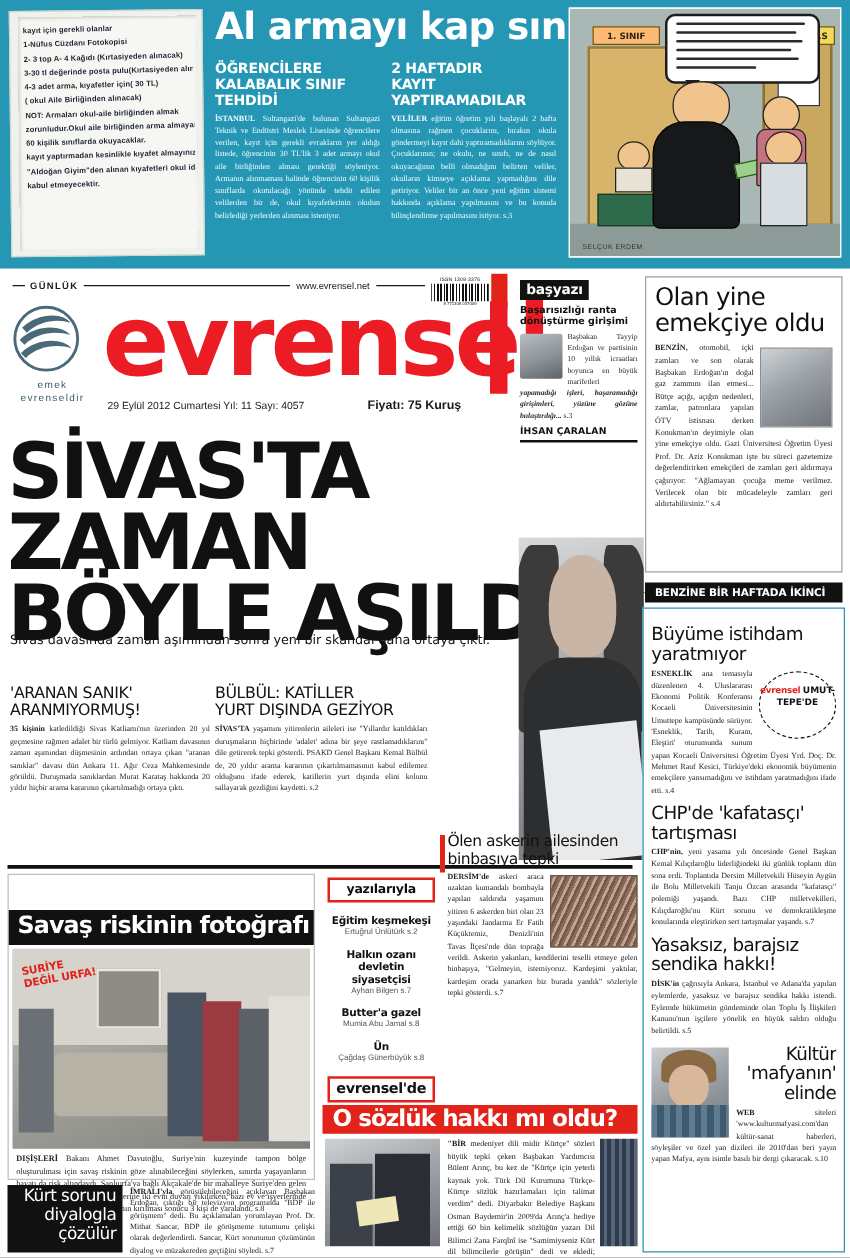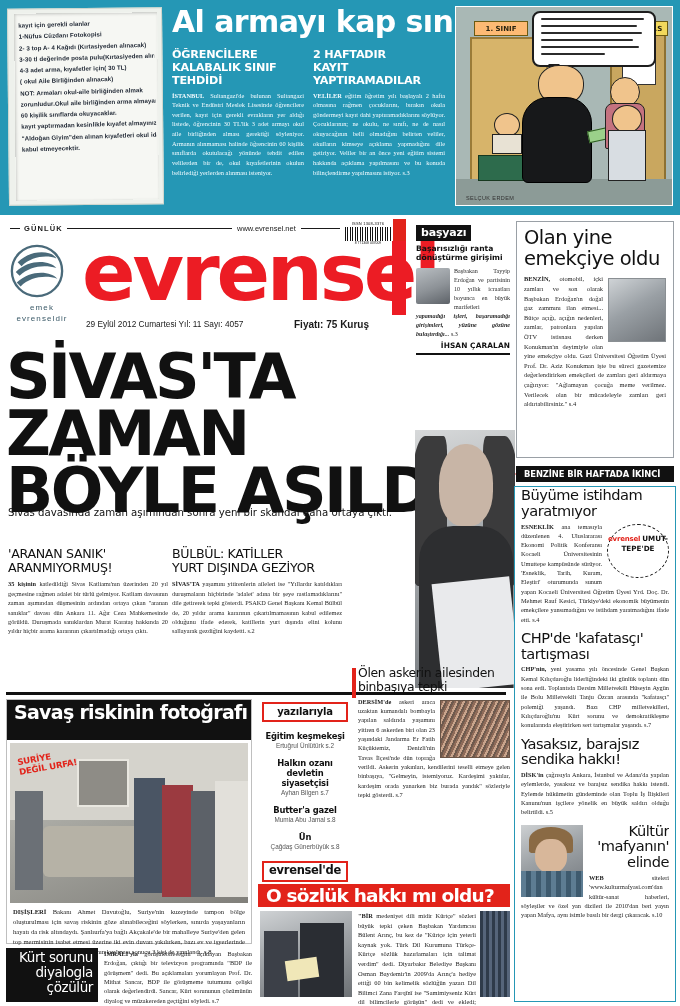--- a/index.html
+++ b/index.html
@@ -184,21 +184,21 @@
     margin-top:4px; font-size:6.1px; line-height:1.48; color:#2a2a2a; text-align:justify;
     font-family:"Liberation Serif", serif;
   }
   .basyazi-body i { font-style:italic; font-weight:700; }
   .basyazi-face {
     float:left; width:34px; height:36px; margin:1px 4px 1px 0;
     background:linear-gradient(160deg,#b9bec2 0%,#8d9297 55%,#5d6268 100%);
     border-radius:2px;
   }
   .basyazi-name {
-    margin-top:2px; text-align:right; font-size:7.4px; font-weight:700; color:#111;
+    margin-top:2px; font-size:7.4px; font-weight:700; color:#111;
     letter-spacing:.1px; font-family:"DejaVu Sans", sans-serif;
   }
   .basyazi-rule { margin-top:3px; height:2.2px; background:#111; }
 
   
   .olan {
     position:absolute; left:516px; top:221px; width:158px; height:237px;
     border:1px solid #9aa0a6; padding:6px 7px 5px 7px; background:#fff;
   }
   .olan h2 {
@@ -265,23 +265,23 @@
     margin-top:4px; font-size:6.3px; line-height:1.5; text-align:justify; color:#1f1f1f;
     font-family:"Liberation Serif", serif;
   }
   .sub-body b { font-weight:700; }
 
   .hr-thick { position:absolute; left:6px; top:692px; width:500px; height:3px; background:#111; }
 
   
   .savas-box { position:absolute; left:6px; top:699px; width:246px; height:245px; border:1px solid #bfbfbf; }
   .savas-head {
-    background:#111; color:#fff; height:40px; line-height:24px; padding-left:7px;
+    background:#111; color:#fff; height:28px; line-height:24px; padding-left:7px;
     font-size:19px; font-weight:700; letter-spacing:-.7px;
-    font-family:"DejaVu Sans", sans-serif; overflow:hidden;
+    font-family:"DejaVu Sans", sans-serif; overflow:hidden;margin-top:28px;
   }
   .savas-photo {
     position:relative; height:160px; margin:3px;
     background:linear-gradient(160deg,#c9c9c4 0%,#a8a8a2 40%,#807f7a 100%);
     overflow:hidden;
   }
   .savas-photo .rubble { position:absolute; left:14%; top:52%; width:62%; height:32%; background:#b6b2a6; border-radius:6px; }
   .savas-photo .wall { position:absolute; left:0; top:0; width:100%; height:48%; background:#d5d3cc; }
   .savas-photo .win { position:absolute; left:28%; top:10%; width:22%; height:30%; background:#8e8c86; border:2px solid #e9e7e0; }
   .savas-photo .p1 { position:absolute; left:2%; top:30%; width:12%; height:62%; background:#6b7076; }
@@ -376,21 +376,21 @@
     float:right; width:30px; height:86px; margin:4px 0 2px 4px;
     background:repeating-linear-gradient(90deg,#2f3b4a 0 3px,#56657a 3px 6px);
   }
   .sozluk-body {
     padding:4px 2px 0 0; font-size:6.4px; line-height:1.5; text-align:justify; color:#1c1c1c;
     font-family:"Liberation Serif", serif;
   }
   .sozluk-body b { font-weight:700; }
 
   
-  .rail { position:absolute; left:514px; top:486px; width:162px; height:516px; border:1px solid #2597b5; padding:0 6px; background:#fff; }
+  .rail { position:absolute; left:514px; top:486px; width:162px; height:516px; border:1px solid #2597b5; padding:13px 6px; background:#fff; }
   .rail h3 {
     font-size:14.6px; line-height:1.08; font-weight:400; color:#111;
     letter-spacing:-.45px; font-family:"DejaVu Sans", sans-serif;
   }
   .rail .body {
     margin-top:3px; font-size:6.3px; line-height:1.48; text-align:justify; color:#1c1c1c;
     font-family:"Liberation Serif", serif;
   }
   .rail .body b { font-weight:700; }
   .rail .sep { height:6px; }

